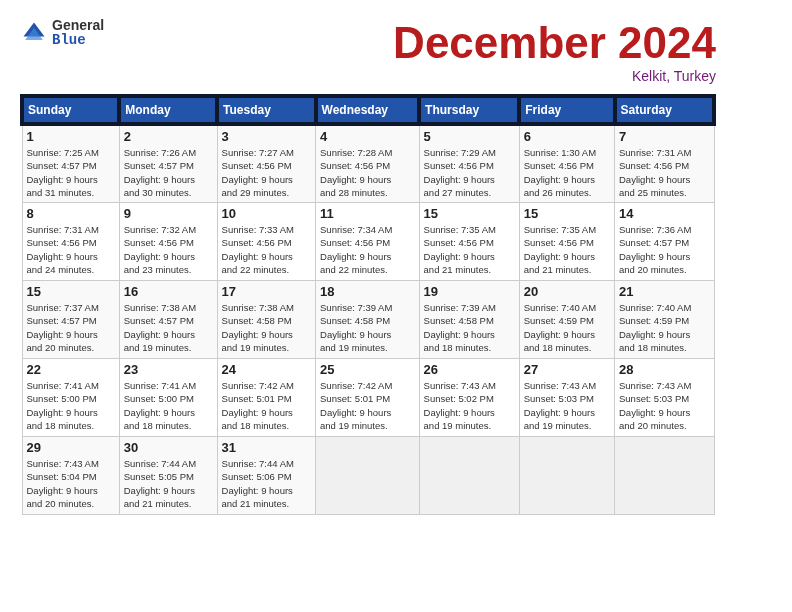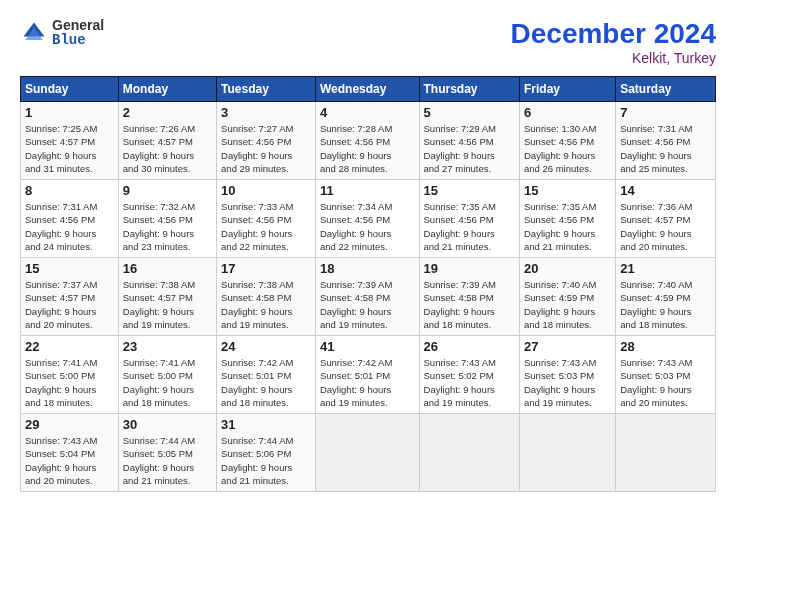--- a/index.html
+++ b/index.html
@@ -42,41 +42,41 @@
       font-family: Liberation Mono, monospace;
     }
     .logo-icon {
       width: 28px;
       height: 28px;
     }
     .title-section {
       text-align: right;
     }
     .month-title {
-      font-size: 28px;
-      font-weight: bold;
-      color: #1d4ed8;
+      font-size: 44px;
+      font-weight: bold;
+      color: #b91c1c;
     }
     .subtitle {
       font-size: 14px;
       color: #701a75;
     }
     table {
       width: 100%;
       border-collapse: collapse;
       font-size: 10px;
     }
     thead tr th {
       background-color: #2255aa;
       color: #fff;
       padding: 5px 4px;
       text-align: left;
       font-size: 12px;
       font-weight: bold;
-      border: 1px solid #0f172a;
+      border: 4px solid #0f172a;
     }
     tbody tr td {
       border: 1px solid #ccc;
       vertical-align: top;
       padding: 3px 4px;
       height: 78px;
       width: 113px;
       background: #fff;
     }
     tbody tr:nth-child(odd) td {
@@ -301,21 +301,21 @@
 and 18 minutes.</div>
           </td>
           <td>
             <span class="day-num">24</span>
             <div class="day-info" style="white-space: pre-line;">Sunrise: 7:42 AM
 Sunset: 5:01 PM
 Daylight: 9 hours
 and 18 minutes.</div>
           </td>
           <td>
-            <span class="day-num">41</span>
+            <span class="day-num">25</span>
             <div class="day-info" style="white-space: pre-line;">Sunrise: 7:42 AM
 Sunset: 5:01 PM
 Daylight: 9 hours
 and 19 minutes.</div>
           </td>
           <td>
             <span class="day-num">26</span>
             <div class="day-info" style="white-space: pre-line;">Sunrise: 7:43 AM
 Sunset: 5:02 PM
 Daylight: 9 hours

